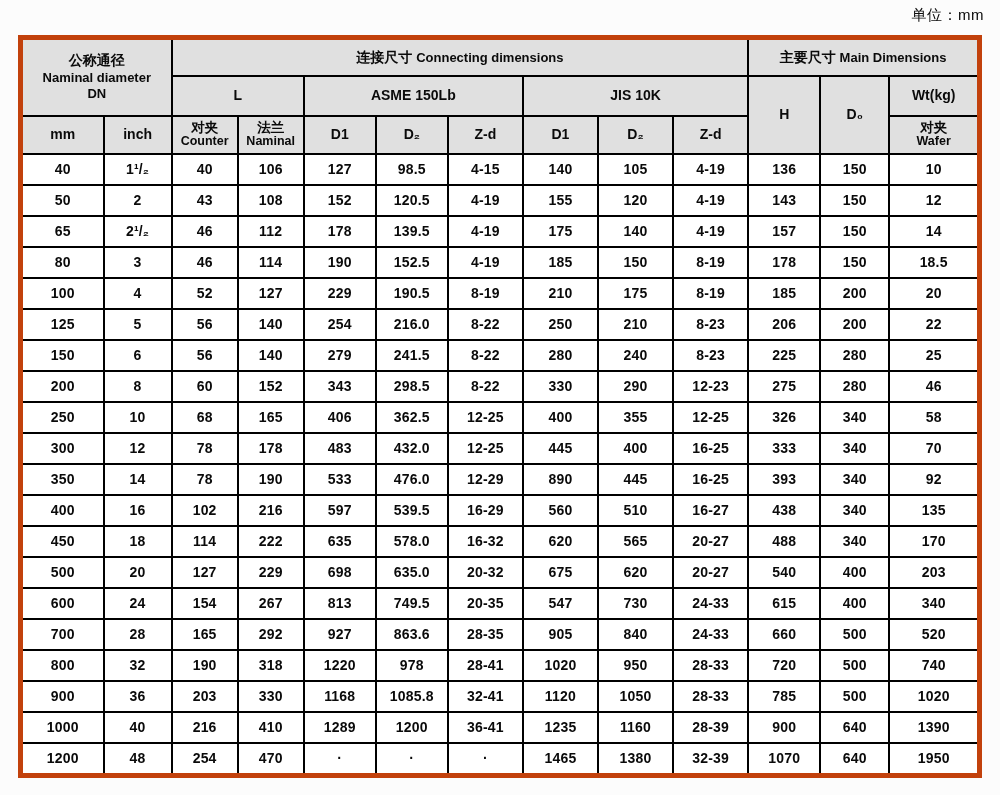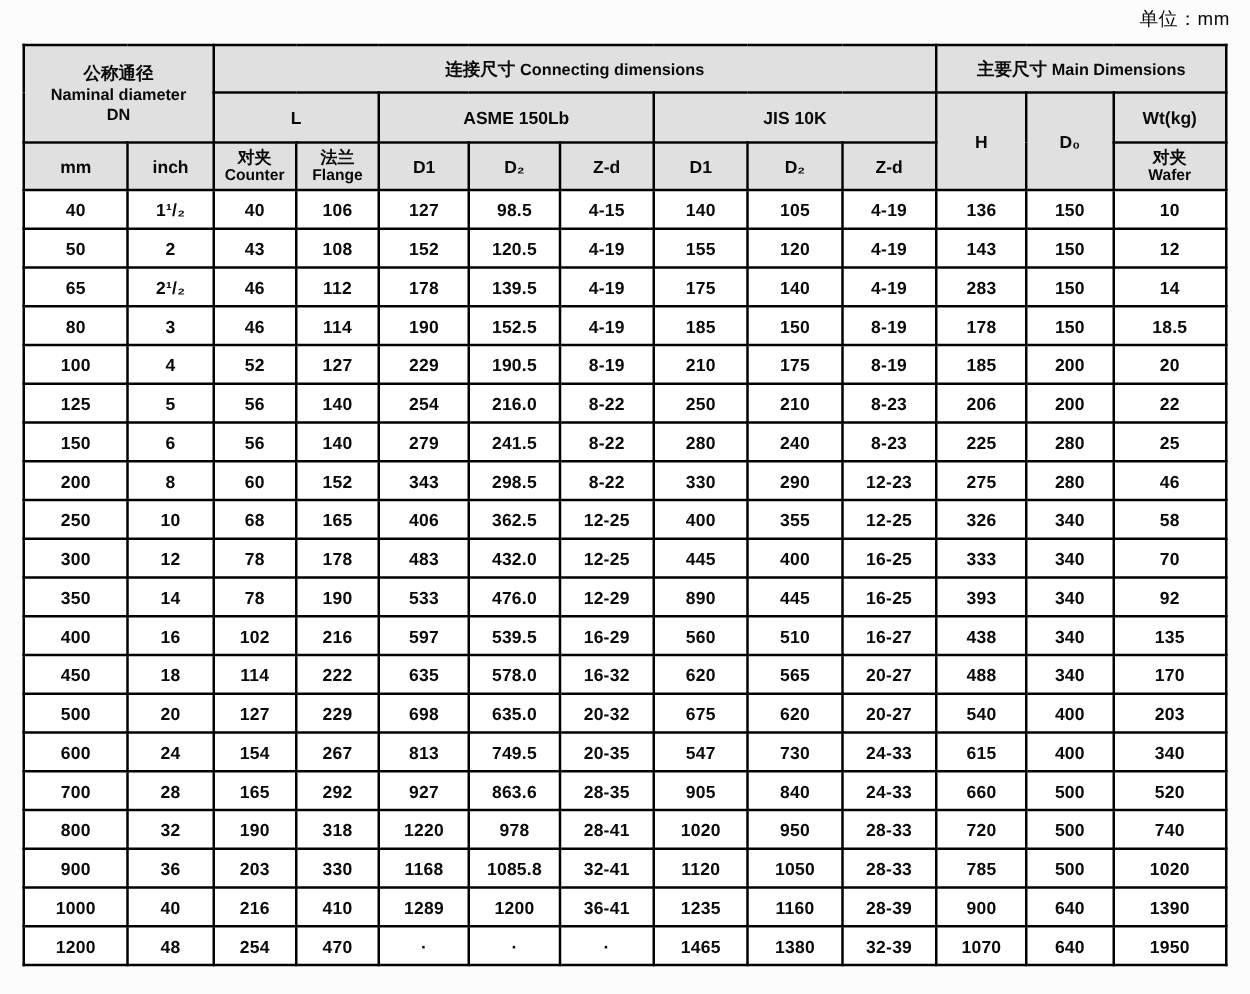--- a/index.html
+++ b/index.html
@@ -21,21 +21,21 @@
     font-weight: normal;
     letter-spacing: 0.5px;
   }
   table.spec-table {
     position: absolute;
     left: 18px;
     top: 35px;
     width: 964px;
     border-collapse: collapse;
     table-layout: fixed;
-    border: 2px solid #c2410c;
+    border: 5px solid #c2410c;
     padding-left: 48px;
   }
   .spec-table th, .spec-table td {
     border: 2px solid #000;
     text-align: center;
     vertical-align: middle;
     padding: 0;
     overflow: hidden;
   }
   .spec-table thead th {
@@ -114,21 +114,21 @@
       <th>inch</th>
       <th>
         <div class="stack2">
           <div class="zh">对夹</div>
           <div class="en">Counter</div>
         </div>
       </th>
       <th>
         <div class="stack2">
           <div class="zh">法兰</div>
-          <div class="en">Flange</div>
+          <div class="en">Naminal</div>
         </div>
       </th>
       <th>D1</th>
       <th>D₂</th>
       <th>Z-d</th>
       <th>D1</th>
       <th>D₂</th>
       <th>Z-d</th>
       <th>
         <div class="stack2">
@@ -173,21 +173,21 @@
         <td>65</td>
         <td>2¹/₂</td>
         <td>46</td>
         <td>112</td>
         <td>178</td>
         <td>139.5</td>
         <td>4-19</td>
         <td>175</td>
         <td>140</td>
         <td>4-19</td>
-        <td>283</td>
+        <td>157</td>
         <td>150</td>
         <td>14</td>
       </tr>
       <tr>
         <td>80</td>
         <td>3</td>
         <td>46</td>
         <td>114</td>
         <td>190</td>
         <td>152.5</td>

